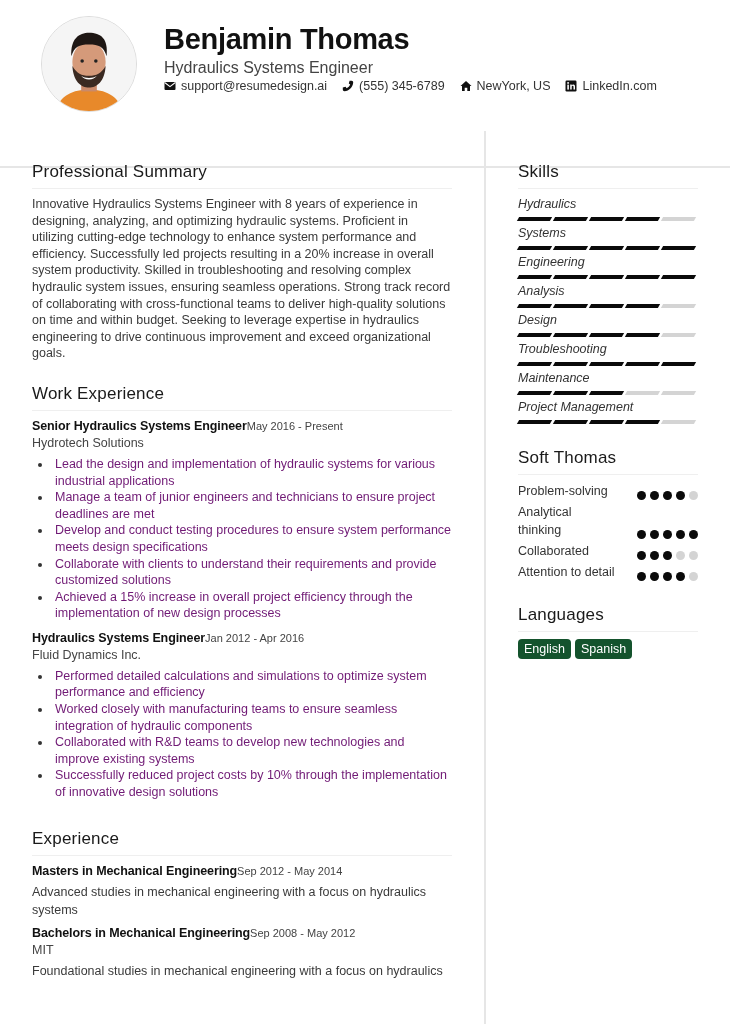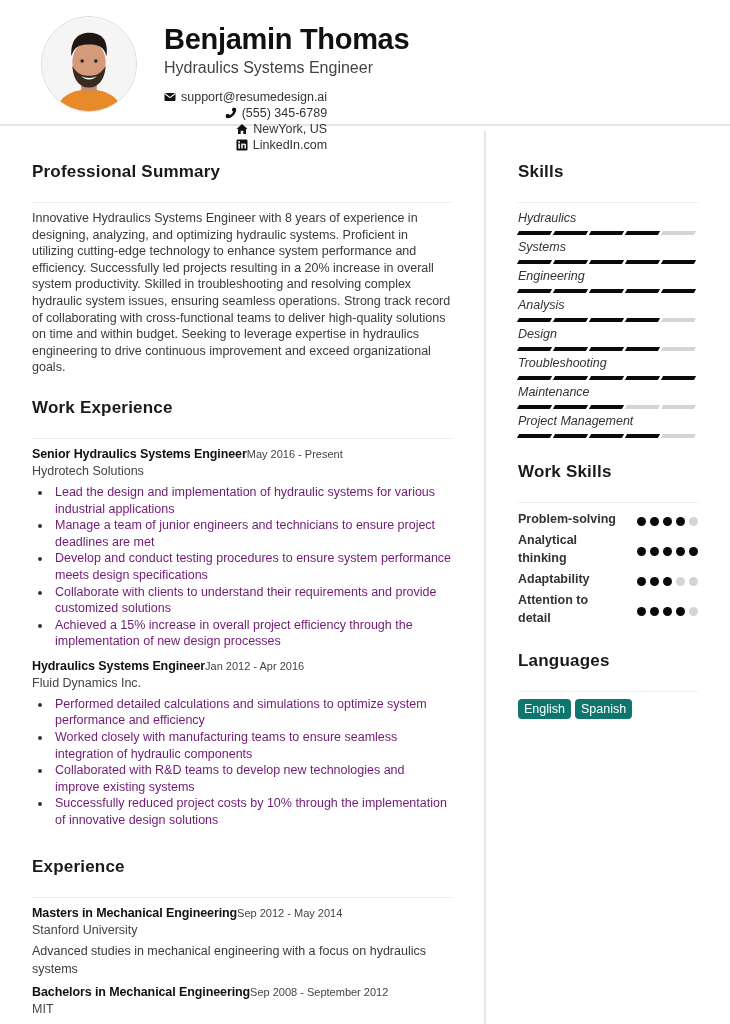--- a/index.html
+++ b/index.html
@@ -1,38 +1,38 @@
 <!DOCTYPE html>
 <html><head>
   <meta charset="utf-8">
   <style>
     * { box-sizing: border-box; margin: 0; padding: 0; }
     html, body { width: 730px; height: 1024px; overflow: hidden; background: #ffffff; }
     body { font-family: "Liberation Sans", "DejaVu Sans", sans-serif; color: #333; position: relative; }
 
     
-    .header { position: absolute; left: 0; top: 0; width: 730px; height: 126px; border-bottom: 2px solid #e6e6e6; }
+    .header { position: absolute; left: 0; top: 0; width: 730px; height: 168px; border-bottom: 2px solid #e6e6e6; }
     .avatar { position: absolute; left: 41px; top: 16px; width: 96px; height: 96px; border-radius: 50%;
               border: 1px solid #dcdcdc; background: #f4f4f4; overflow: hidden; }
     .avatar svg { width: 100%; height: 100%; display: block; }
     .name { position: absolute; left: 164px; top: 22px; font-size: 29px; font-weight: bold; color: #111;
             letter-spacing: -0.3px; line-height: 34px; }
     .job-title { position: absolute; left: 164px; top: 58px; font-size: 16px; color: #444; line-height: 20px; }
-    .contacts { position: absolute; left: 164px; top: 89px; display: flex; align-items: flex-end; font-size: 12.5px; color: #333; line-height: 16px; flex-direction: column; }
+    .contacts { position: absolute; left: 164px; top: 78px; display: flex; align-items: flex-start; font-size: 12.5px; color: #333; line-height: 16px; }
     .contact { display: flex; align-items: center; margin-right: 15px; }
     .contact .ic { width: 12px; height: 12px; margin-right: 5px; display: inline-flex; align-items: center; justify-content: center; }
     .contact .ic svg { width: 12px; height: 12px; display: block; }
 
     
     .vdivider { position: absolute; left: 484px; top: 131px; width: 2px; height: 893px; background: #e6e6e6; }
     .left { position: absolute; left: 32px; top: 160px; width: 420px; }
     .right { position: absolute; left: 518px; top: 160px; width: 180px; }
 
-    .section-title { font-size: 17px; font-weight: bold; color: #1a1a1a; letter-spacing: 0.2px; line-height: 24px;
-                     padding-bottom: 18px; border-bottom: 1px solid #efefef; margin-bottom: 7px; }
+    .section-title { font-size: 17px; font-weight: normal; color: #1a1a1a; letter-spacing: 0.2px; line-height: 24px;
+                     padding-bottom: 4px; border-bottom: 1px solid #efefef; margin-bottom: 7px; }
 
     .summary { font-size: 12.5px; line-height: 16.6px; color: #3a3a3a; }
 
     .section { margin-bottom: 20px; }
 
     .job { margin-bottom: 6px; }
     .job-head { display: flex; align-items: baseline; }
     .role { font-size: 12.5px; font-weight: bold; color: #111; line-height: 17px; letter-spacing: -0.1px; }
     .dates { font-size: 11px; color: #444; line-height: 15px; }
     .company { font-size: 12.5px; color: #444; line-height: 17px; margin-bottom: 4px; }
@@ -44,29 +44,29 @@
     .edu-desc { font-size: 12.5px; color: #3a3a3a; line-height: 18px; margin-top: 3px; }
 
     
     .skill { margin-bottom: 4px; font-style: italic; }
     .skill-name { font-size: 12.5px; color: #333; line-height: 17px; }
     .bar { display: flex; margin-top: 4px; height: 4px; }
     .seg { width: 33px; height: 4px; margin-right: 3px; transform: skewX(-30deg); background: #d4d4d4; }
     .seg.on { background: #0a0a0a; }
 
     
-    .soft { display: flex; justify-content: space-between; align-items: center; margin-bottom: 3px; font-weight: bold; }
+    .soft { display: flex; justify-content: space-between; align-items: flex-end; margin-bottom: 3px; }
     .soft-name { width: 100px; font-size: 12.5px; color: #333; line-height: 18px; }
     .dots { display: flex; margin-top: 5px; }
     .dot { width: 9px; height: 9px; border-radius: 50%; margin-left: 4px; background: #d4d4d4; }
     .dot.on { background: #0a0a0a; }
 
     
     .tags { display: flex; }
-    .tag { background: #0f766e; color: #fff; font-size: 12.5px; line-height: 16px; padding: 2px 6px; border-radius: 4px; margin-right: 4px; }
+    .tag { background: #14532d; color: #fff; font-size: 12.5px; line-height: 16px; padding: 2px 6px; border-radius: 4px; margin-right: 4px; }
   </style>
 </head>
 <body>
 
 <div class="header">
   <div class="avatar">
     <svg viewBox="0 0 96 96">
       <rect width="96" height="96" fill="#f5f5f5"></rect>
       <path d="M14 96 C18 80 32 74 48 74 C64 74 78 80 82 96 Z" fill="#e8892a"></path>
       <rect x="40" y="60" width="16" height="16" fill="#c98a6b"></rect>
@@ -163,28 +163,27 @@
   </div>
 
   <div class="section" style="margin-top:26px;">
     <div class="section-title">Experience</div>
 
     <div class="edu">
       <div class="job-head">
         <span class="role">Masters in Mechanical Engineering</span>
         <span class="dates">Sep 2012 - May 2014</span>
       </div>
-      <div class="company" style="margin-bottom:0;">Stanford University</div>
       <div class="edu-desc">Advanced studies in mechanical engineering with a focus on hydraulics systems</div>
     </div>
 
     <div class="edu" style="margin-top:6px;">
       <div class="job-head">
         <span class="role">Bachelors in Mechanical Engineering</span>
-        <span class="dates">Sep 2008 - September 2012</span>
+        <span class="dates">Sep 2008 - May 2012</span>
       </div>
       <div class="company" style="margin-bottom:0;">MIT</div>
       <div class="edu-desc">Foundational studies in mechanical engineering with a focus on hydraulics</div>
     </div>
   </div>
 </div>
 
 <div class="right">
 
   <div class="section" style="margin-bottom:22px;">
@@ -267,21 +266,21 @@
             <span class="seg on"></span>
             <span class="seg on"></span>
             <span class="seg on"></span>
             <span class="seg"></span>
           </div>
         </div>
       </div>
   </div>
 
   <div class="section" style="margin-bottom:22px;">
-    <div class="section-title">Work Skills</div>
+    <div class="section-title">Soft Thomas</div>
     <div id="soft-list">
         <div class="soft">
           <div class="soft-name">Problem-solving</div>
           <div class="dots">
             <span class="dot on"></span>
             <span class="dot on"></span>
             <span class="dot on"></span>
             <span class="dot on"></span>
             <span class="dot"></span>
           </div>
@@ -290,21 +289,21 @@
           <div class="soft-name">Analytical thinking</div>
           <div class="dots">
             <span class="dot on"></span>
             <span class="dot on"></span>
             <span class="dot on"></span>
             <span class="dot on"></span>
             <span class="dot on"></span>
           </div>
         </div>
         <div class="soft">
-          <div class="soft-name">Adaptability</div>
+          <div class="soft-name">Collaborated</div>
           <div class="dots">
             <span class="dot on"></span>
             <span class="dot on"></span>
             <span class="dot on"></span>
             <span class="dot"></span>
             <span class="dot"></span>
           </div>
         </div>
         <div class="soft">
           <div class="soft-name">Attention to detail</div>

